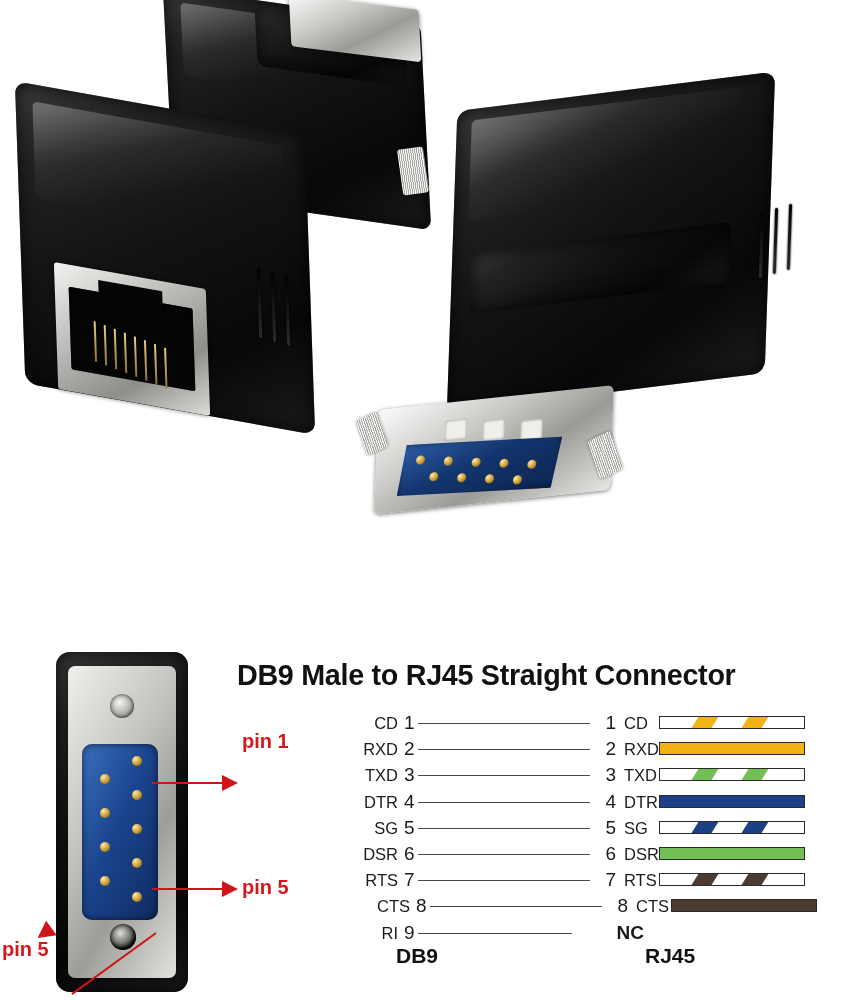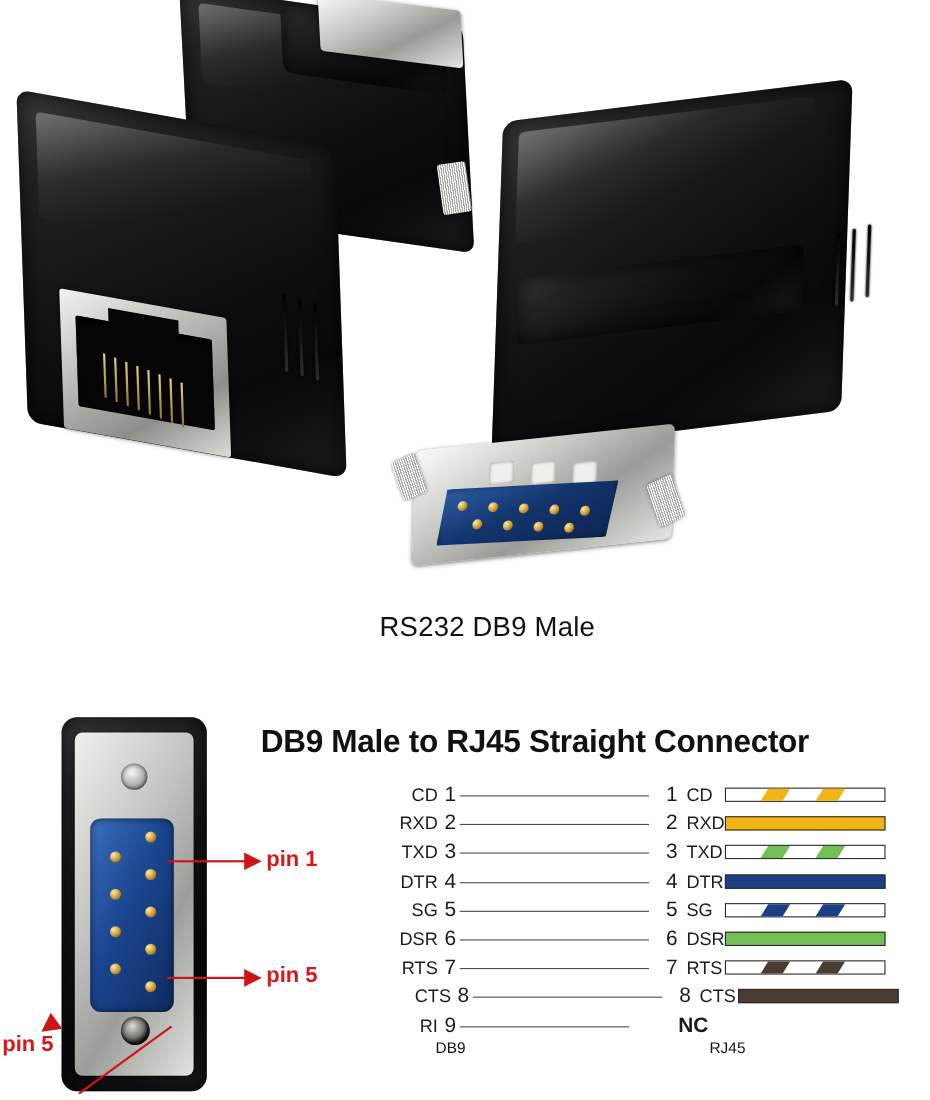--- a/index.html
+++ b/index.html
@@ -53,21 +53,21 @@
   .lbl-l{position:absolute;right:0;top:2px;font-size:16.5px;color:#1b1b1b;white-space:nowrap;}
   .num-l{position:absolute;font-size:19px;color:#1b1b1b;}
   .num-r{position:absolute;font-size:19px;color:#1b1b1b;text-align:right;}
   .lbl-r{position:absolute;font-size:16.5px;color:#1b1b1b;white-space:nowrap;}
   .wireline{position:absolute;height:1px;background:#4a4a4a;}
 
   .wire{position:absolute;width:146px;height:13px;border:1.4px solid #2a2a2a;
     box-sizing:border-box;overflow:hidden;background:#fff;}
   .wire i{position:absolute;top:-6px;width:20px;height:26px;transform:skewX(-32deg);}
 
-  .foot{position:absolute;font-size:14px;font-weight:normal;color:#111;}
+  .foot{position:absolute;font-size:21px;font-weight:bold;color:#111;}
 
   
   .callout{position:absolute;color:#d8171b;font-size:20px;font-weight:bold;white-space:nowrap;}
   .arrow-line{position:absolute;background:#cf1418;height:2px;transform-origin:left center;}
   .arrow-head{position:absolute;width:0;height:0;}
 </style>
 </head>
 <body>
 
 <div class="photo-area">
@@ -134,21 +134,20 @@
       <div class="db-pin" style="left:172px;top:104px;width:9px;height:9px;"></div>
       <div class="db-pin" style="left:74px;top:106px;width:9px;height:9px;"></div>
       <div class="db-pin" style="left:102px;top:110px;width:9px;height:9px;"></div>
       <div class="db-pin" style="left:130px;top:114px;width:9px;height:9px;"></div>
       <div class="db-pin" style="left:158px;top:118px;width:9px;height:9px;"></div>
       <div class="screw" style="left:4px;top:42px;width:22px;height:38px;transform:rotate(-20deg);"></div>
       <div class="screw" style="left:238px;top:86px;width:24px;height:42px;transform:rotate(-20deg);"></div>
     </div>
   </div>
 
-  <div class="photo-caption" style="left:345px;top:556px;">RS232 DB9 Male</div>
 </div>
 
 <div class="diagram"></div>
 
 <div class="diagram-title">DB9 Male to RJ45 Straight Connector</div>
 
 <div style="position:absolute;left:56px;top:652px;width:132px;height:340px;">
   <div class="body-blk" style="left:0;top:0;width:132px;height:340px;border-radius:14px;"></div>
   <div class="db-shell" style="left:12px;top:14px;width:108px;height:312px;border-radius:7px;
               background:linear-gradient(120deg,#efefec,#c2c2be 40%,#9d9d99 65%,#e2e2df);"></div>
@@ -166,21 +165,21 @@
   <div class="db-pin" style="left:76px;top:206px;width:10px;height:10px;"></div>
   <div class="db-pin" style="left:76px;top:240px;width:10px;height:10px;"></div>
   <div class="db-pin" style="left:44px;top:122px;width:10px;height:10px;"></div>
   <div class="db-pin" style="left:44px;top:156px;width:10px;height:10px;"></div>
   <div class="db-pin" style="left:44px;top:190px;width:10px;height:10px;"></div>
   <div class="db-pin" style="left:44px;top:224px;width:10px;height:10px;"></div>
 </div>
 
 <div class="arrow-line" style="left:152px;top:782px;width:72px;"></div>
 <div class="arrow-head" style="left:222px;top:775px;border-top:8px solid transparent;border-bottom:8px solid transparent;border-left:16px solid #cf1418;"></div>
-<div class="callout" style="left:242px;top:770px;">pin 1</div>
+<div class="callout" style="left:242px;top:730px;">pin 1</div>
 
 <div class="arrow-line" style="left:152px;top:888px;width:72px;"></div>
 <div class="arrow-head" style="left:222px;top:881px;border-top:8px solid transparent;border-bottom:8px solid transparent;border-left:16px solid #cf1418;"></div>
 <div class="callout" style="left:242px;top:876px;">pin 5</div>
 
 <div class="arrow-line" style="left:52px;top:932px;width:104px;transform:rotate(-36deg);transform-origin:right center;"></div>
 <div class="arrow-head" style="left:36px;top:924px;border-top:9px solid transparent;border-bottom:9px solid transparent;border-right:17px solid #cf1418;transform:rotate(-36deg);"></div>
 <div class="callout" style="left:2px;top:938px;">pin 5</div>
 
 <div id="rows-host">

